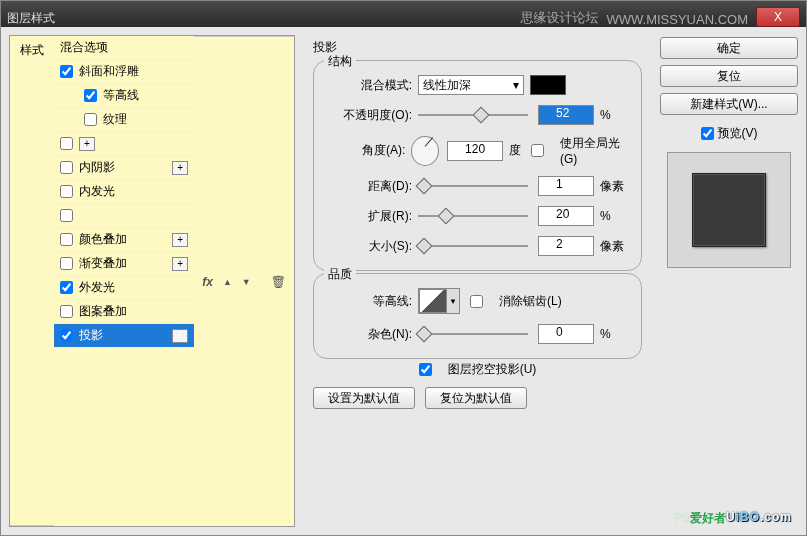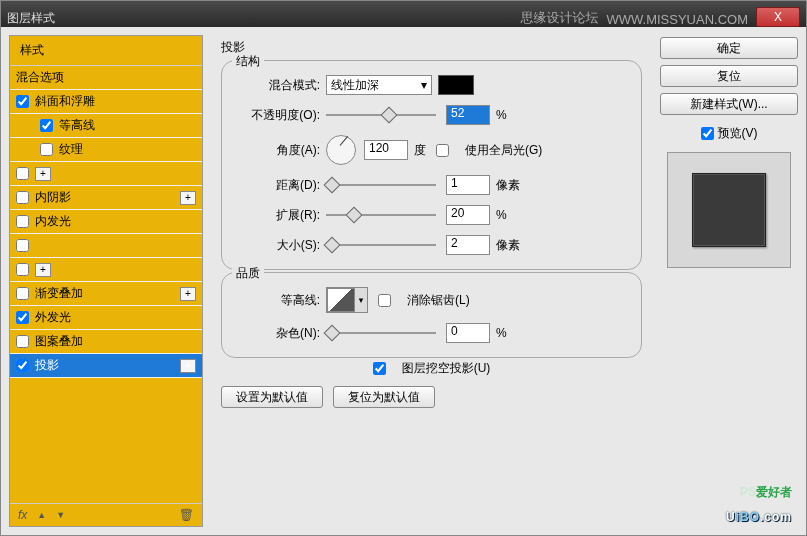--- a/index.html
+++ b/index.html
@@ -3,21 +3,21 @@
 <meta charset="utf-8">
 <style>
 *{box-sizing:border-box;margin:0;padding:0;font-family:"Microsoft YaHei",SimSun,sans-serif;font-size:12px}
 body{background:#fff}
 .window{width:807px;height:536px;background:#e8e8e8;border:1px solid #888;position:relative}
 .titlebar{height:26px;background:linear-gradient(#4a4a4a,#2a2a2a);display:flex;align-items:flex-end;padding:0 6px;color:#ddd}
 .titlebar .title{flex:1}
 .titlebar .right-text{font-size:13px;color:#aaa;margin-right:8px}
 .close-btn{width:44px;height:20px;background:linear-gradient(#d96060,#c23030);border:1px solid #7a1a1a;color:#fff;display:flex;align-items:center;justify-content:center;border-radius:2px;cursor:pointer}
 .body{position:absolute;top:26px;left:0;right:0;bottom:0;padding:8px;display:flex;gap:8px}
-.left-panel{width:194px;background:#eab308;border:1px solid #999;display:flex;flex-direction:column}
+.left-panel{width:286px;background:#fef9c3;border:1px solid #999;display:flex;}
 .styles-header{padding:6px 10px;border-bottom:1px solid #ccc}
 .styles-list{flex:1;overflow:auto}
 .style-row{display:flex;align-items:center;padding:4px 6px;border-bottom:1px solid #eee;height:24px}
 .style-row.indent{padding-left:30px}
 .style-row.selected{background:#1e7ad6;color:#fff}
 .style-row input[type=checkbox]{margin-right:6px}
 .style-row .label{flex:1}
 .plus-btn{width:16px;height:14px;border:1px solid #888;background:#f5f5f5;display:flex;align-items:center;justify-content:center;font-size:10px;line-height:1;cursor:pointer}
 .left-footer{border-top:1px solid #ccc;padding:4px 8px;display:flex;align-items:center;gap:10px}
 .left-footer span{color:#555;cursor:pointer}
@@ -25,37 +25,37 @@
 .section-title{margin-bottom:4px}
 .fieldset{border:1px solid #aaa;border-radius:14px;padding:14px 12px 14px 12px;margin-bottom:2px;position:relative}
 .fieldset .legend{position:absolute;top:-8px;left:10px;background:#e8e8e8;padding:0 4px}
 .form-row{display:flex;align-items:center;margin-bottom:10px}
 .form-row .lbl{width:92px;text-align:right;padding-right:6px}
 .combo{width:106px;height:20px;border:1px solid #888;background:#fff;display:flex;align-items:center;padding:0 4px;justify-content:space-between}
 .color-swatch{width:36px;height:20px;background:#000;border:1px solid #555;margin-left:6px}
 .slider{width:110px;height:14px;position:relative;margin-right:10px}
 .slider .track{position:absolute;top:6px;left:0;right:0;height:2px;background:#999}
 .slider .thumb{position:absolute;top:1px;width:12px;height:12px;background:#ddd;border:1px solid #666;transform:rotate(45deg)}
-.num-input{width:44px;height:20px;border:1px solid #888;background:#fff;padding:0 4px;text-align:left}
+.num-input{width:56px;height:20px;border:1px solid #888;background:#fff;padding:0 17px;text-align:left}
 .num-input.sel{background:#1e7ad6;color:#fff}
 .unit{margin-left:6px}
 .dial{width:30px;height:30px;border:1px solid #888;border-radius:50%;background:#f5f5f5;position:relative;margin-right:8px}
 .dial::after{content:"";position:absolute;width:12px;height:1px;background:#333;top:9px;left:13px;transform:rotate(-50deg);transform-origin:left center}
 .chk{display:flex;align-items:center;gap:16px;margin-left:10px}
 .contour{width:28px;height:24px;border:1px solid #888;background:linear-gradient(135deg,#fff 0%,#fff 49%,#555 50%,#555 100%);display:inline-block}
 .contour-wrap{display:flex;align-items:center;border:1px solid #888}
 .contour-arrow{width:12px;height:24px;background:#ddd;display:flex;align-items:center;justify-content:center;font-size:9px}
 .btn{height:22px;padding:0 14px;border:1px solid #888;background:linear-gradient(#fdfdfd,#e2e2e2);border-radius:3px;cursor:pointer;display:inline-flex;align-items:center;justify-content:center}
 .btn-row{display:flex;gap:10px;justify-content:flex-start;margin-top:6px}
 .right-panel{width:138px;display:flex;flex-direction:column;gap:6px;padding-top:2px}
 .right-panel .btn{width:100%}
 .preview-chk{display:flex;align-items:center;justify-content:center;gap:4px;margin:4px 0}
 .preview-box{width:124px;height:116px;border:1px solid #999;background:#d8d8d8;display:flex;align-items:center;justify-content:center;margin:0 auto}
 .preview-inner{width:74px;height:74px;background:#3a3a3a;border:1px solid #222;box-shadow:1px 1px 2px rgba(0,0,0,.4),inset 0 0 0 1px #555}
-.watermark{position:absolute;right:14px;bottom:8px;display:flex;flex-direction:column;align-items:flex-end;gap:0;pointer-events:none}
+.watermark{position:absolute;right:14px;bottom:8px;display:flex;flex-direction:row;align-items:flex-end;gap:0;pointer-events:none}
 .wm-top{color:#2aa34a;font-size:14px;font-weight:bold}
 .wm-top .pale{color:#cfe8d4}
 .wm-bottom{font-size:22px;font-weight:bold;color:#fff;text-shadow:0 0 2px #06233d,1px 1px 0 #06233d;letter-spacing:1px}
 .wm-bottom .light{color:#8ecdf3}
 </style>
 </head>
 <body>
 
 <div class="window">
   <div class="titlebar">
@@ -98,20 +98,21 @@
           </div>
           <div class="style-row">
             <input type="checkbox" style="">
             <span class="label">内发光</span>
           </div>
           <div class="style-row">
             <input type="checkbox" style="">
           </div>
           <div class="style-row">
             <input type="checkbox" style="">
+            <span class="label">颜色叠加</span>
             <div class="plus-btn">+</div>
           </div>
           <div class="style-row">
             <input type="checkbox" style="">
             <span class="label">渐变叠加</span>
             <div class="plus-btn">+</div>
           </div>
           <div class="style-row">
             <input type="checkbox" checked="" style="">
             <span class="label">外发光</span>
@@ -120,21 +121,21 @@
             <input type="checkbox" style="">
             <span class="label">图案叠加</span>
           </div>
           <div class="style-row selected">
             <input type="checkbox" checked="" style="">
             <span class="label">投影</span>
             <div class="plus-btn">+</div>
           </div>
         </div>
       <div class="left-footer">
-        <span style="font-style:italic;font-weight:normal">fx</span>
+        <span style="font-style:italic;font-weight:bold">fx</span>
         <span style="font-size:9px">▲</span>
         <span style="font-size:9px">▼</span>
         <span style="flex:1"></span>
         <span>🗑</span>
       </div>
     </div>
 
     <div class="center-panel">
       <div class="section-title">投影</div>
 

